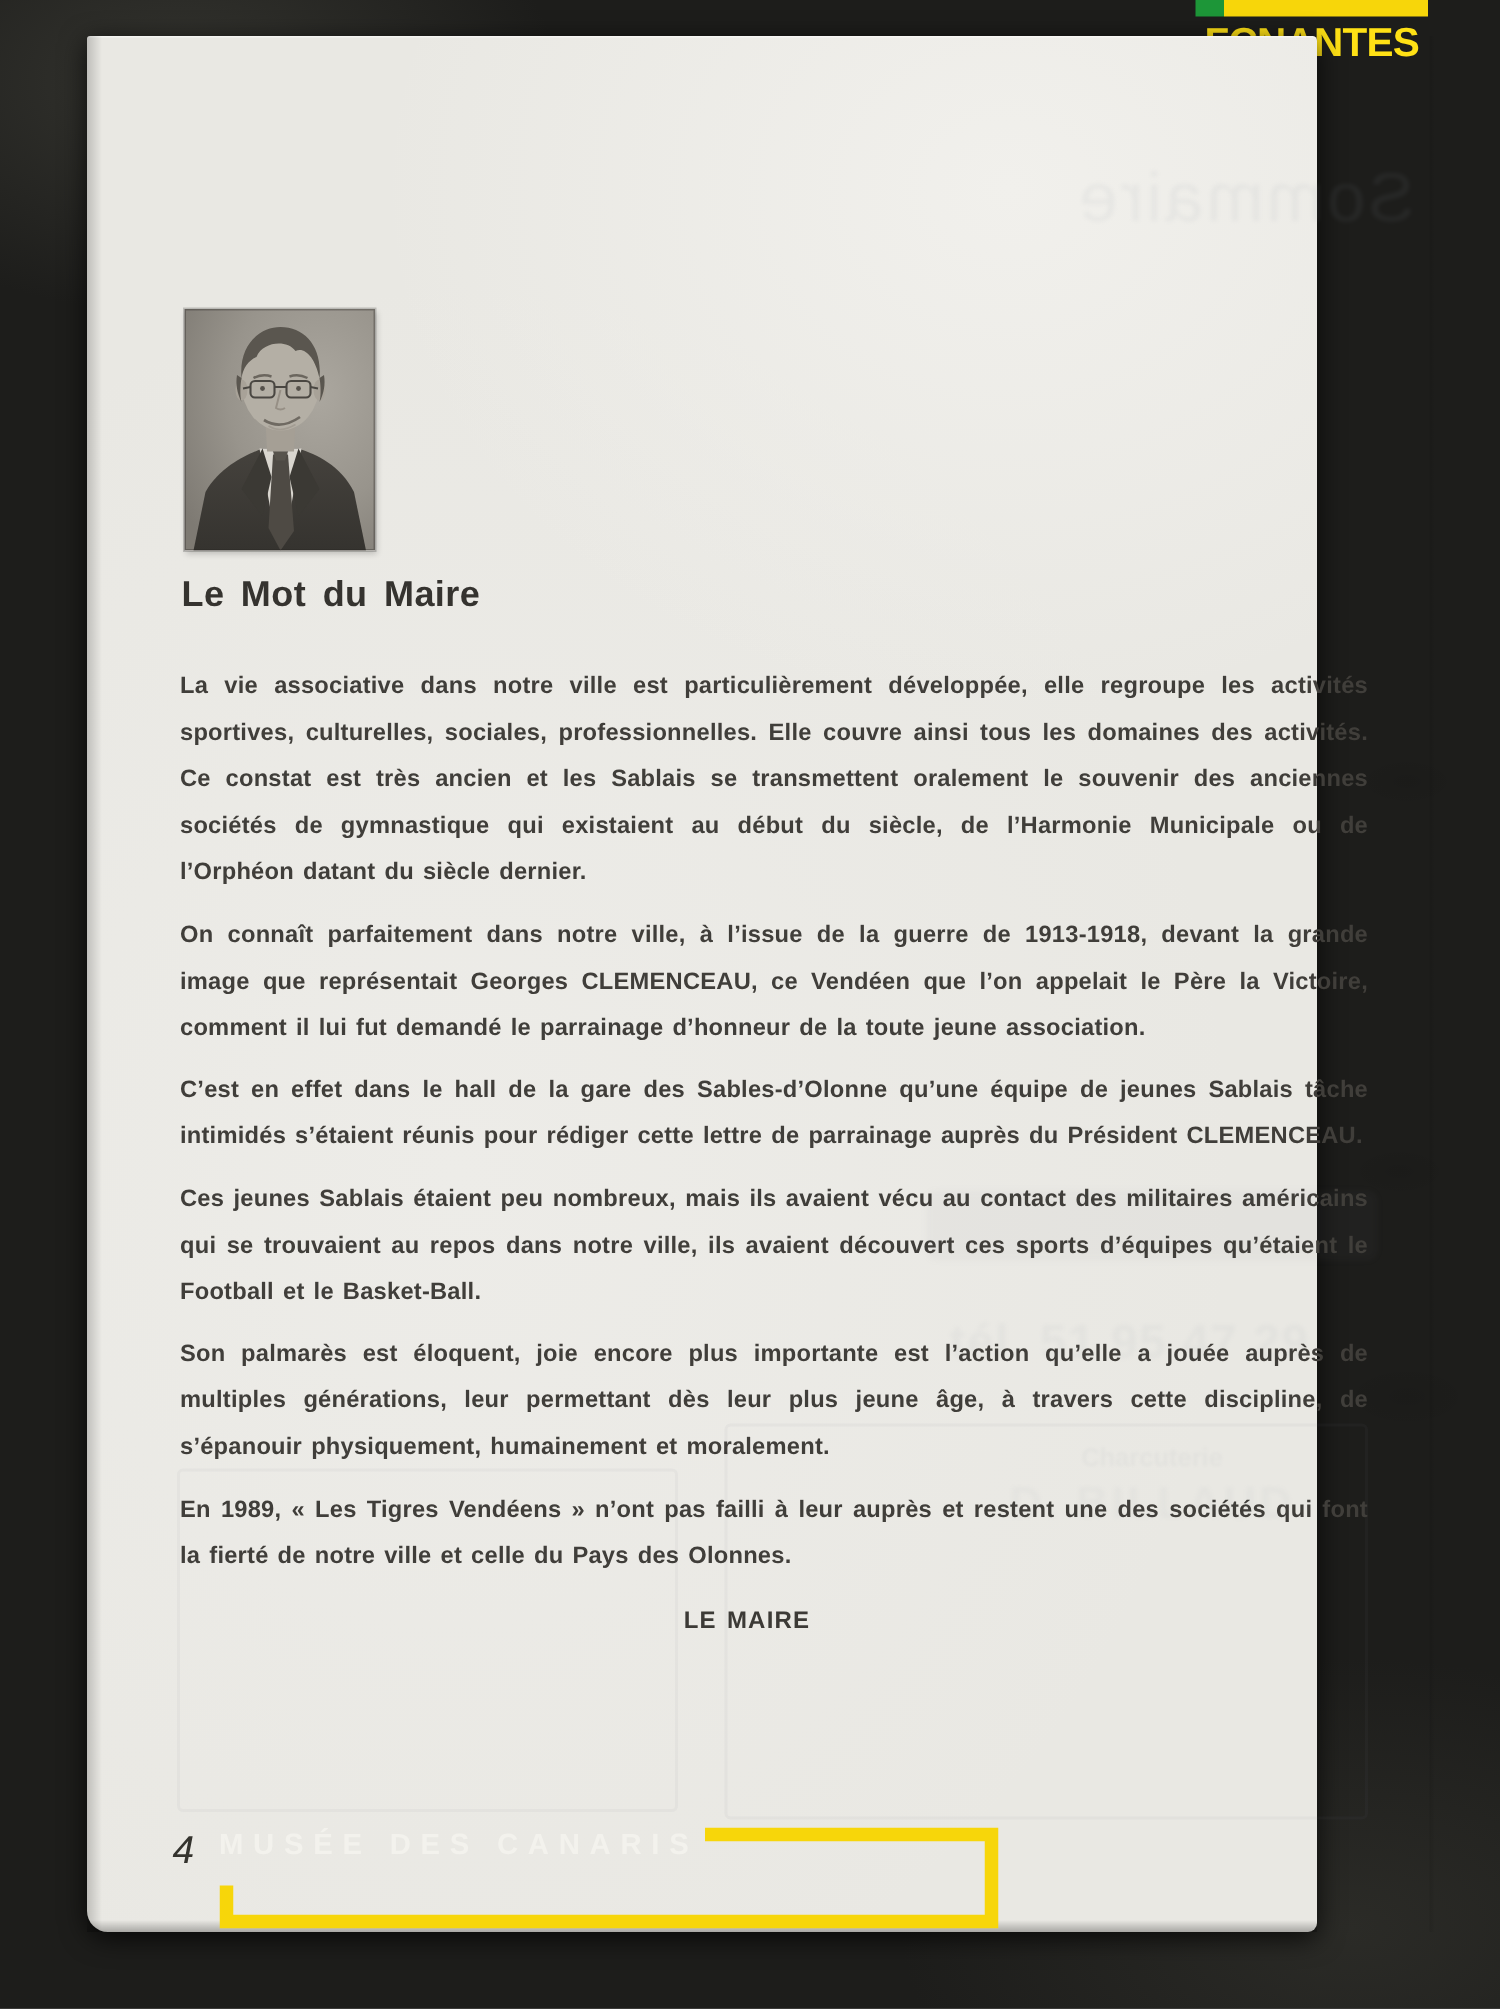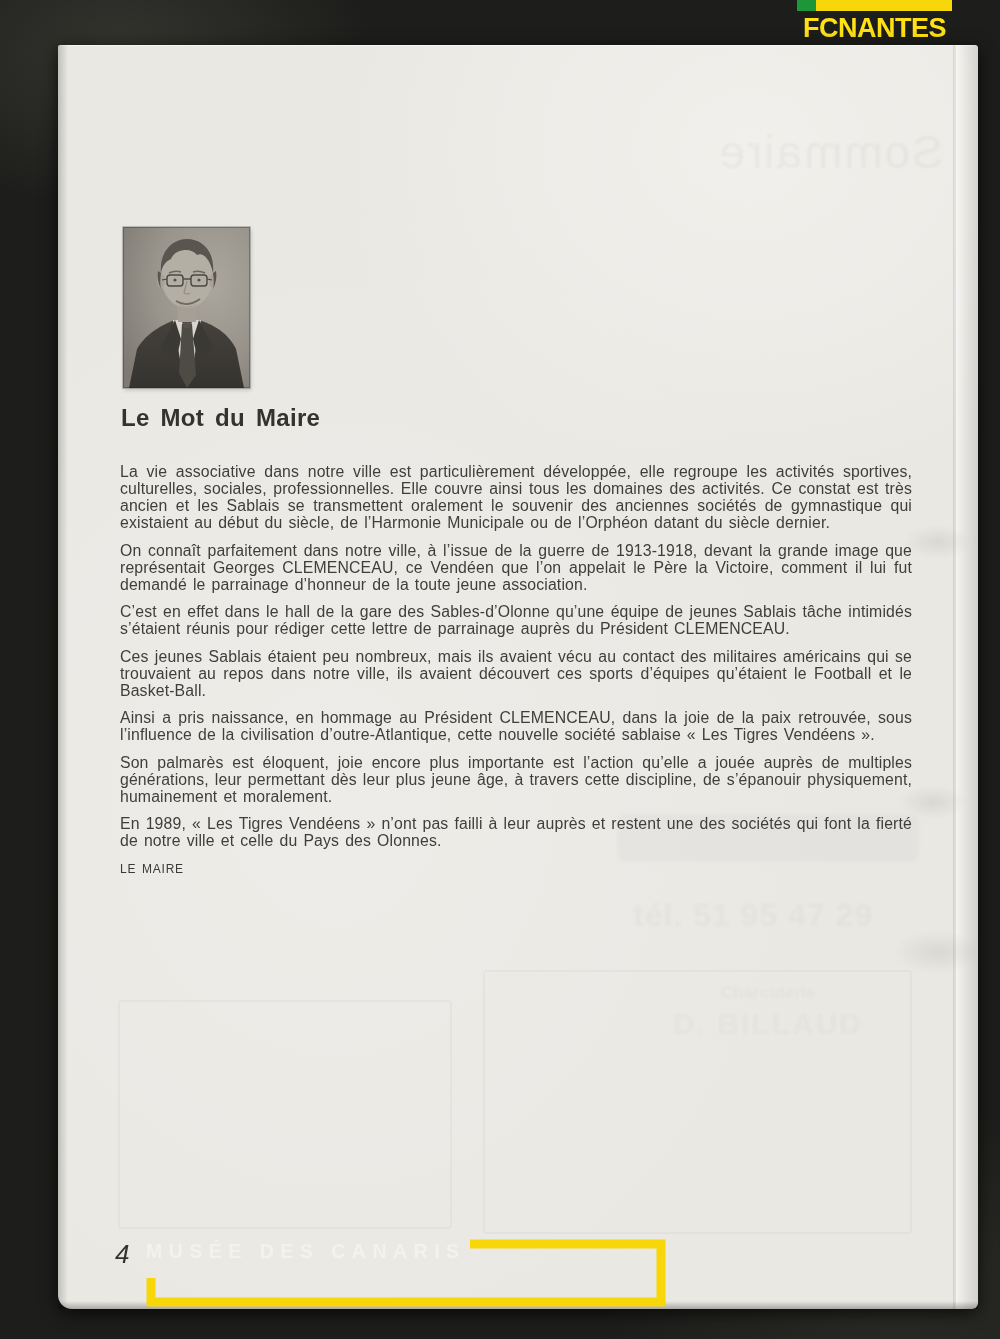--- a/index.html
+++ b/index.html
@@ -12,21 +12,21 @@
     font-family:"Liberation Sans", sans-serif;
   }
   
   .logo{position:absolute;top:0;left:797px;width:200px;height:46px;}
   .logo-bar{position:absolute;top:0;left:19px;width:136px;height:11px;background:#F7D60A;}
   .logo-green{position:absolute;top:0;left:0;width:19px;height:11px;background:#1D9638;}
   .logo-text{position:absolute;top:13px;left:6px;width:190px;
     font-size:27px;font-weight:700;letter-spacing:-0.5px;color:#FFE115;}
   
   .page{
-    position:absolute;left:58px;top:45px;width:920px;height:1264px;
+    position:absolute;left:58px;top:24px;width:820px;height:1264px;
     background:
       radial-gradient(600px 500px at 75% 8%, #f1f0ec 0%, rgba(241,240,236,0) 70%),
       radial-gradient(700px 800px at 30% 60%, #edecE8 0%, rgba(237,236,232,0) 75%),
       #e9e8e3;
     border-radius:2px 3px 6px 14px;
     box-shadow:0 4px 18px rgba(0,0,0,0.75), inset 0 1px 0 rgba(255,255,255,0.5);
   }
   .page-edge-shade{position:absolute;top:0;bottom:0;left:0;width:10px;
     background:linear-gradient(90deg, rgba(0,0,0,0.18), rgba(0,0,0,0));border-radius:2px 0 0 14px;}
   .page-bottom-shade{position:absolute;left:0;right:0;bottom:0;height:8px;
@@ -48,25 +48,25 @@
   .bleed-billaud{left:585px;top:962px;width:250px;font-size:30px;font-weight:700;
     opacity:0.06;filter:blur(1.5px);text-align:center;letter-spacing:2px;}
   .bleed-box{position:absolute;border:2px solid rgba(120,126,138,0.06);border-radius:4px;}
   .bleed-bar{position:absolute;background:rgba(120,126,138,0.05);border-radius:6px;filter:blur(2px);}
   
   .portrait{position:absolute;left:65px;top:182px;width:127px;height:161px;
     box-shadow:0 0 0 1px rgba(0,0,0,0.18), 1px 2px 4px rgba(0,0,0,0.18);}
   .heading{position:absolute;left:63px;top:359px;font-size:24px;font-weight:700;
     color:#35332F;letter-spacing:0.3px;word-spacing:4px;}
   .body-text{position:absolute;left:62px;top:418px;width:792px;
-    font-size:15.8px;line-height:17px;color:#403E3A;text-align:justify;
-    letter-spacing:0.15px;word-spacing:1.5px;}
+    font-size:15.8px;line-height:31px;color:#403E3A;text-align:justify;
+    letter-spacing:0.15px;word-spacing:1.5px;font-weight:bold;}
   .body-text p{margin:0 0 10.5px 0;}
-  .signature{margin-top:12px;text-align:left;padding-right:36px;
-    font-size:12px;letter-spacing:0.8px;color:#3C3A36;}
+  .signature{margin-top:12px;text-align:center;padding-right:36px;
+    font-size:16px;letter-spacing:0.8px;color:#3C3A36;}
   
   .footer-pagenum{position:absolute;left:57px;top:1194px;font-size:26px;font-style:italic;
     font-weight:500;color:#34332E;}
   .footer-title{position:absolute;left:88px;top:1195px;font-size:19.5px;font-weight:600;
     letter-spacing:6.5px;color:#F3F2ED;}
   .footer-bracket{position:absolute;left:86px;top:1192px;}
 </style>
 </head>
 <body>
 
@@ -149,21 +149,20 @@
       <rect x="0" y="0" width="127" height="161" fill="none" stroke="rgba(40,38,34,0.35)" stroke-width="2"></rect>
     </svg>
 
     <div class="heading">Le Mot du Maire</div>
 
     <div class="body-text">
       <p>La vie associative dans notre ville est particulièrement développée, elle regroupe les activités sportives, culturelles, sociales, professionnelles. Elle couvre ainsi tous les domaines des activités. Ce constat est très ancien et les Sablais se transmettent oralement le souvenir des anciennes sociétés de gymnastique qui existaient au début du siècle, de l’Harmonie Municipale ou de l’Orphéon datant du siècle dernier.</p>
       <p>On connaît parfaitement dans notre ville, à l’issue de la guerre de 1913-1918, devant la grande image que représentait Georges CLEMENCEAU, ce Vendéen que l’on appelait le Père la Victoire, comment il lui fut demandé le parrainage d’honneur de la toute jeune association.</p>
       <p>C’est en effet dans le hall de la gare des Sables-d’Olonne qu’une équipe de jeunes Sablais tâche intimidés s’étaient réunis pour rédiger cette lettre de parrainage auprès du Président CLEMENCEAU.</p>
       <p>Ces jeunes Sablais étaient peu nombreux, mais ils avaient vécu au contact des militaires américains qui se trouvaient au repos dans notre ville, ils avaient découvert ces sports d’équipes qu’étaient le Football et le Basket-Ball.</p>
-      <p>Ainsi a pris naissance, en hommage au Président CLEMENCEAU, dans la joie de la paix retrouvée, sous l’influence de la civilisation d’outre-Atlantique, cette nouvelle société sablaise « Les Tigres Vendéens ».</p>
       <p>Son palmarès est éloquent, joie encore plus importante est l’action qu’elle a jouée auprès de multiples générations, leur permettant dès leur plus jeune âge, à travers cette discipline, de s’épanouir physiquement, humainement et moralement.</p>
       <p>En 1989, « Les Tigres Vendéens » n’ont pas failli à leur auprès et restent une des sociétés qui font la fierté de notre ville et celle du Pays des Olonnes.</p>
       <div class="signature">LE MAIRE</div>
     </div>
 
     <div class="footer-pagenum">4</div>
     <div class="footer-title">MUSÉE DES CANARIS</div>
     <svg class="footer-bracket" width="526" height="74" viewBox="0 0 526 74">
       <path d="M326,7 L517,7 L517,65 L7,65 L7,41" fill="none" stroke="#F7D60A" stroke-width="9"></path>
     </svg>

